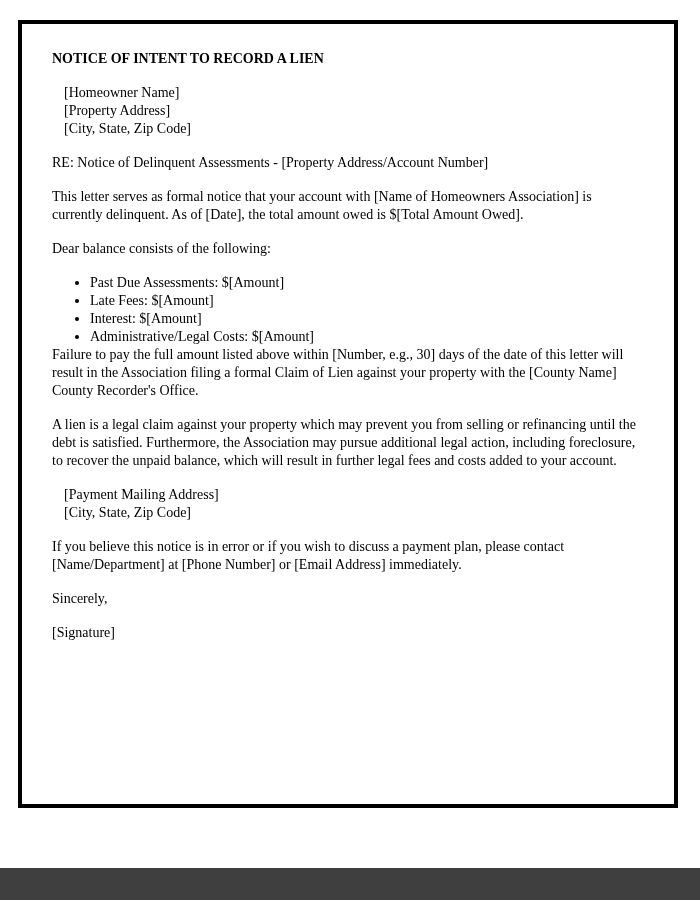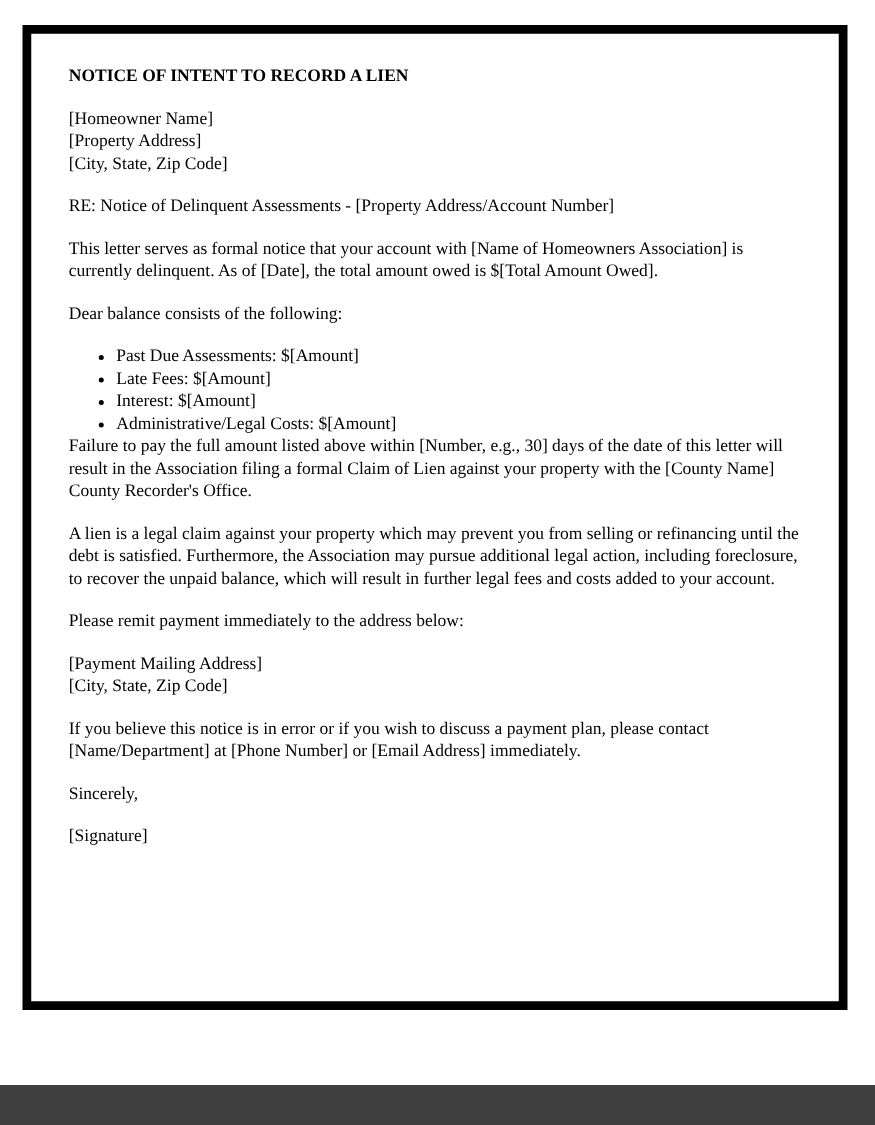--- a/index.html
+++ b/index.html
@@ -14,42 +14,42 @@
     overflow: hidden;
     font-family: "Liberation Serif", serif;
     color: #000000;
   }
   .page {
     position: absolute;
     left: 18px;
     top: 20px;
     width: 660px;
     height: 788px;
-    border: 7px solid #000000;
+    border: 4px solid #000000;
     box-sizing: border-box;
     padding: 26px 30px 0 30px;
     overflow: hidden;
     background: #ffffff;
   }
   .page p {
     margin: 0 0 16px 0;
     font-size: 14px;
     line-height: 18px;
   }
   .title {
     font-weight: bold;
     font-size: 14.5px;
   }
   .addr-line {
     display: block;
     font-size: 14px;
     line-height: 18px;
   }
   .block {
-    margin: 0 0 16px 0;
+    margin: 0 0 16px 12px;
   }
   ul.balance-list {
     margin: 0 0 0 0;
     padding: 0 0 0 38px;
     list-style-type: disc;
   }
   ul.balance-list li {
     font-size: 14px;
     line-height: 18px;
   }
@@ -86,21 +86,20 @@
     <li>Past Due Assessments: $[Amount]</li>
     <li>Late Fees: $[Amount]</li>
     <li>Interest: $[Amount]</li>
     <li>Administrative/Legal Costs: $[Amount]</li>
   </ul>
 
   <p>Failure to pay the full amount listed above within [Number, e.g., 30] days of the date of this letter will result in the Association filing a formal Claim of Lien against your property with the [County Name] County Recorder's Office.</p>
 
   <p>A lien is a legal claim against your property which may prevent you from selling or refinancing until the debt is satisfied. Furthermore, the Association may pursue additional legal action, including foreclosure, to recover the unpaid balance, which will result in further legal fees and costs added to your account.</p>
 
-  <p>Please remit payment immediately to the address below:</p>
 
   <div class="block">
     <span class="addr-line">[Payment Mailing Address]</span>
     <span class="addr-line">[City, State, Zip Code]</span>
   </div>
 
   <p>If you believe this notice is in error or if you wish to discuss a payment plan, please contact [Name/Department] at [Phone Number] or [Email Address] immediately.</p>
 
   <p>Sincerely,</p>
 

